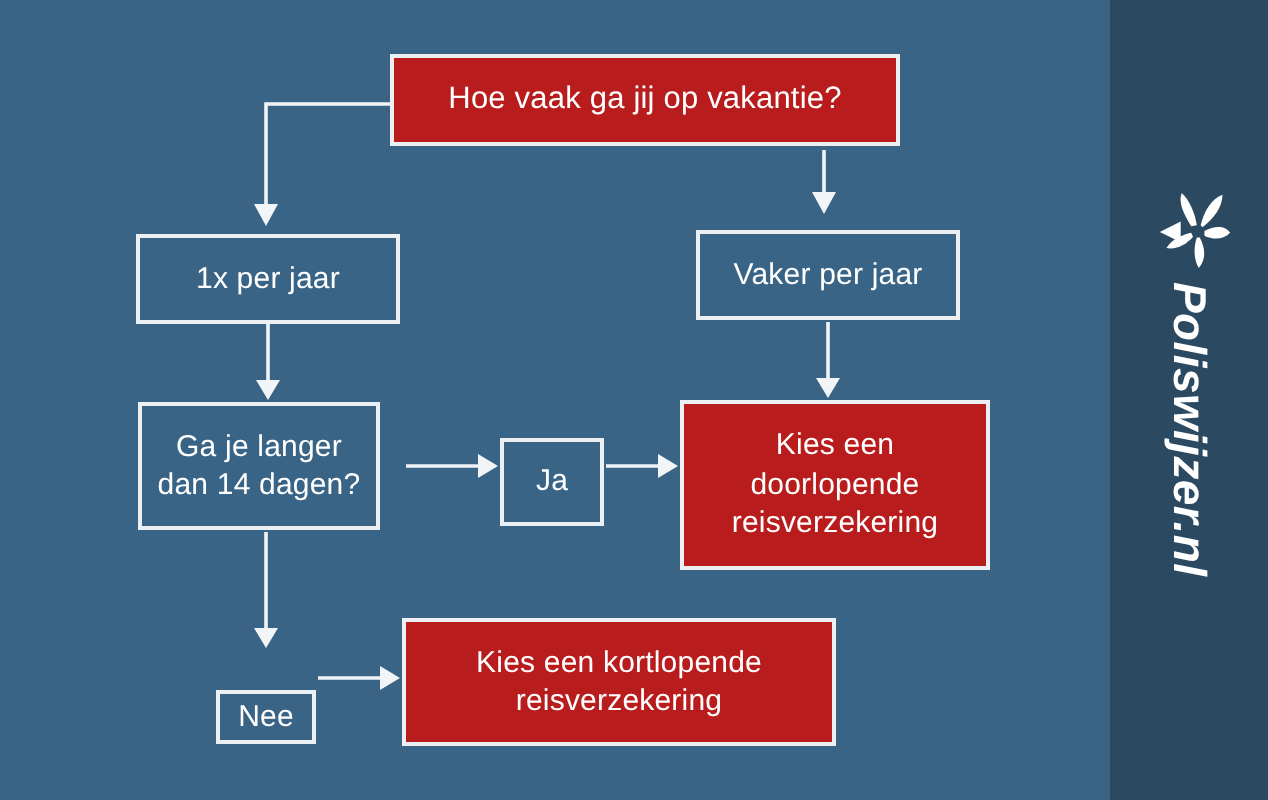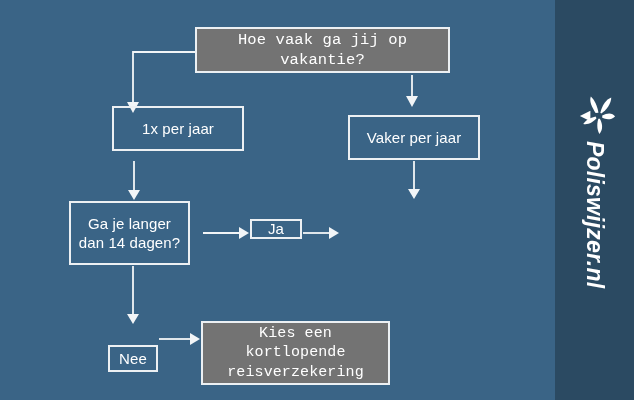--- a/index.html
+++ b/index.html
@@ -10,21 +10,21 @@
     color:#FFFFFF;
   }
   .connectors{position:absolute;left:0;top:0;width:634px;height:400px;}
   .node{
     position:absolute;box-sizing:border-box;
     border:2px solid #ECF0F3;
     display:flex;align-items:center;justify-content:center;
     text-align:center;font-size:15px;line-height:1.3;
     letter-spacing:.1px;
   }
-  .node.filled{background:#737373;font-family:Liberation Mono, monospace;}
+  .node.filled{background:#b91c1c;}
   .node span{display:inline-block;}
   .sidebar{
     position:absolute;top:0;right:0;width:79px;height:400px;
     background:#2B4A62;
   }
   .logo{position:absolute;left:23px;top:92px;}
   .brand{
     position:absolute;left:53px;top:141px;
     transform:rotate(90deg);transform-origin:0 0;
     white-space:nowrap;
@@ -57,42 +57,45 @@
       <polygon points="329,227 329,239 339,233"></polygon>
       <polygon points="127,314 139,314 133,324"></polygon>
       <polygon points="190,333 190,345 200,339"></polygon>
     </g>
   </svg>
 
   <div class="node filled" style="left:195px;top:27px;width:255px;height:46px;font-size:15.5px;">
     <span>Hoe vaak ga jij op vakantie?</span>
   </div>
 
-  <div class="node" style="left:68px;top:106px;width:132px;height:45px;margin-left:44px;">
+  <div class="node" style="left:68px;top:117px;width:132px;height:45px;">
     <span>1x per jaar</span>
   </div>
 
   <div class="node" style="left:348px;top:115px;width:132px;height:45px;text-align:right;">
     <span>Vaker per jaar</span>
   </div>
 
   <div class="node" style="left:69px;top:201px;width:121px;height:64px;">
     <span style="width:112px;">Ga je langer dan 14 dagen?</span>
   </div>
 
-  <div class="node" style="left:250px;top:219px;width:52px;height:20px;text-align:right;">
+  <div class="node" style="left:250px;top:219px;width:52px;height:44px;text-align:right;">
     <span>Ja</span>
   </div>
 
+  <div class="node filled" style="left:340px;top:200px;width:155px;height:85px;">
+    <span style="width:122px;">Kies een doorlopende reisverzekering</span>
+  </div>
 
   <div class="node" style="left:108px;top:325px;width:50px;height:27px;margin-top:20px;">
     <span>Nee</span>
   </div>
 
-  <div class="node filled" style="left:201px;top:309px;width:189px;height:64px;margin-top:12px;">
+  <div class="node filled" style="left:201px;top:309px;width:217px;height:64px;">
     <span style="width:170px;">Kies een kortlopende reisverzekering</span>
   </div>
 
   <div class="sidebar">
     <svg class="logo" width="38" height="46" viewBox="0 0 40 46" xmlns="http://www.w3.org/2000/svg">
       <g fill="#FFFFFF">
         <path d="M2 24 L13 18.5 L13 29.5 Z"></path>
         <path d="M18.5 21 C15 15 11.5 9 13.5 3.5 C17.5 7 20.5 14 21.5 20.5 Z"></path>
         <path d="M23.5 20.5 C25.5 12.5 29.5 6.5 35 4.5 C35 11 30 17.5 24.5 21.5 Z"></path>
         <path d="M25.5 23.5 C31 20.5 36.5 20.5 39 24.5 C35 28.5 29.5 28 25.5 26 Z"></path>

